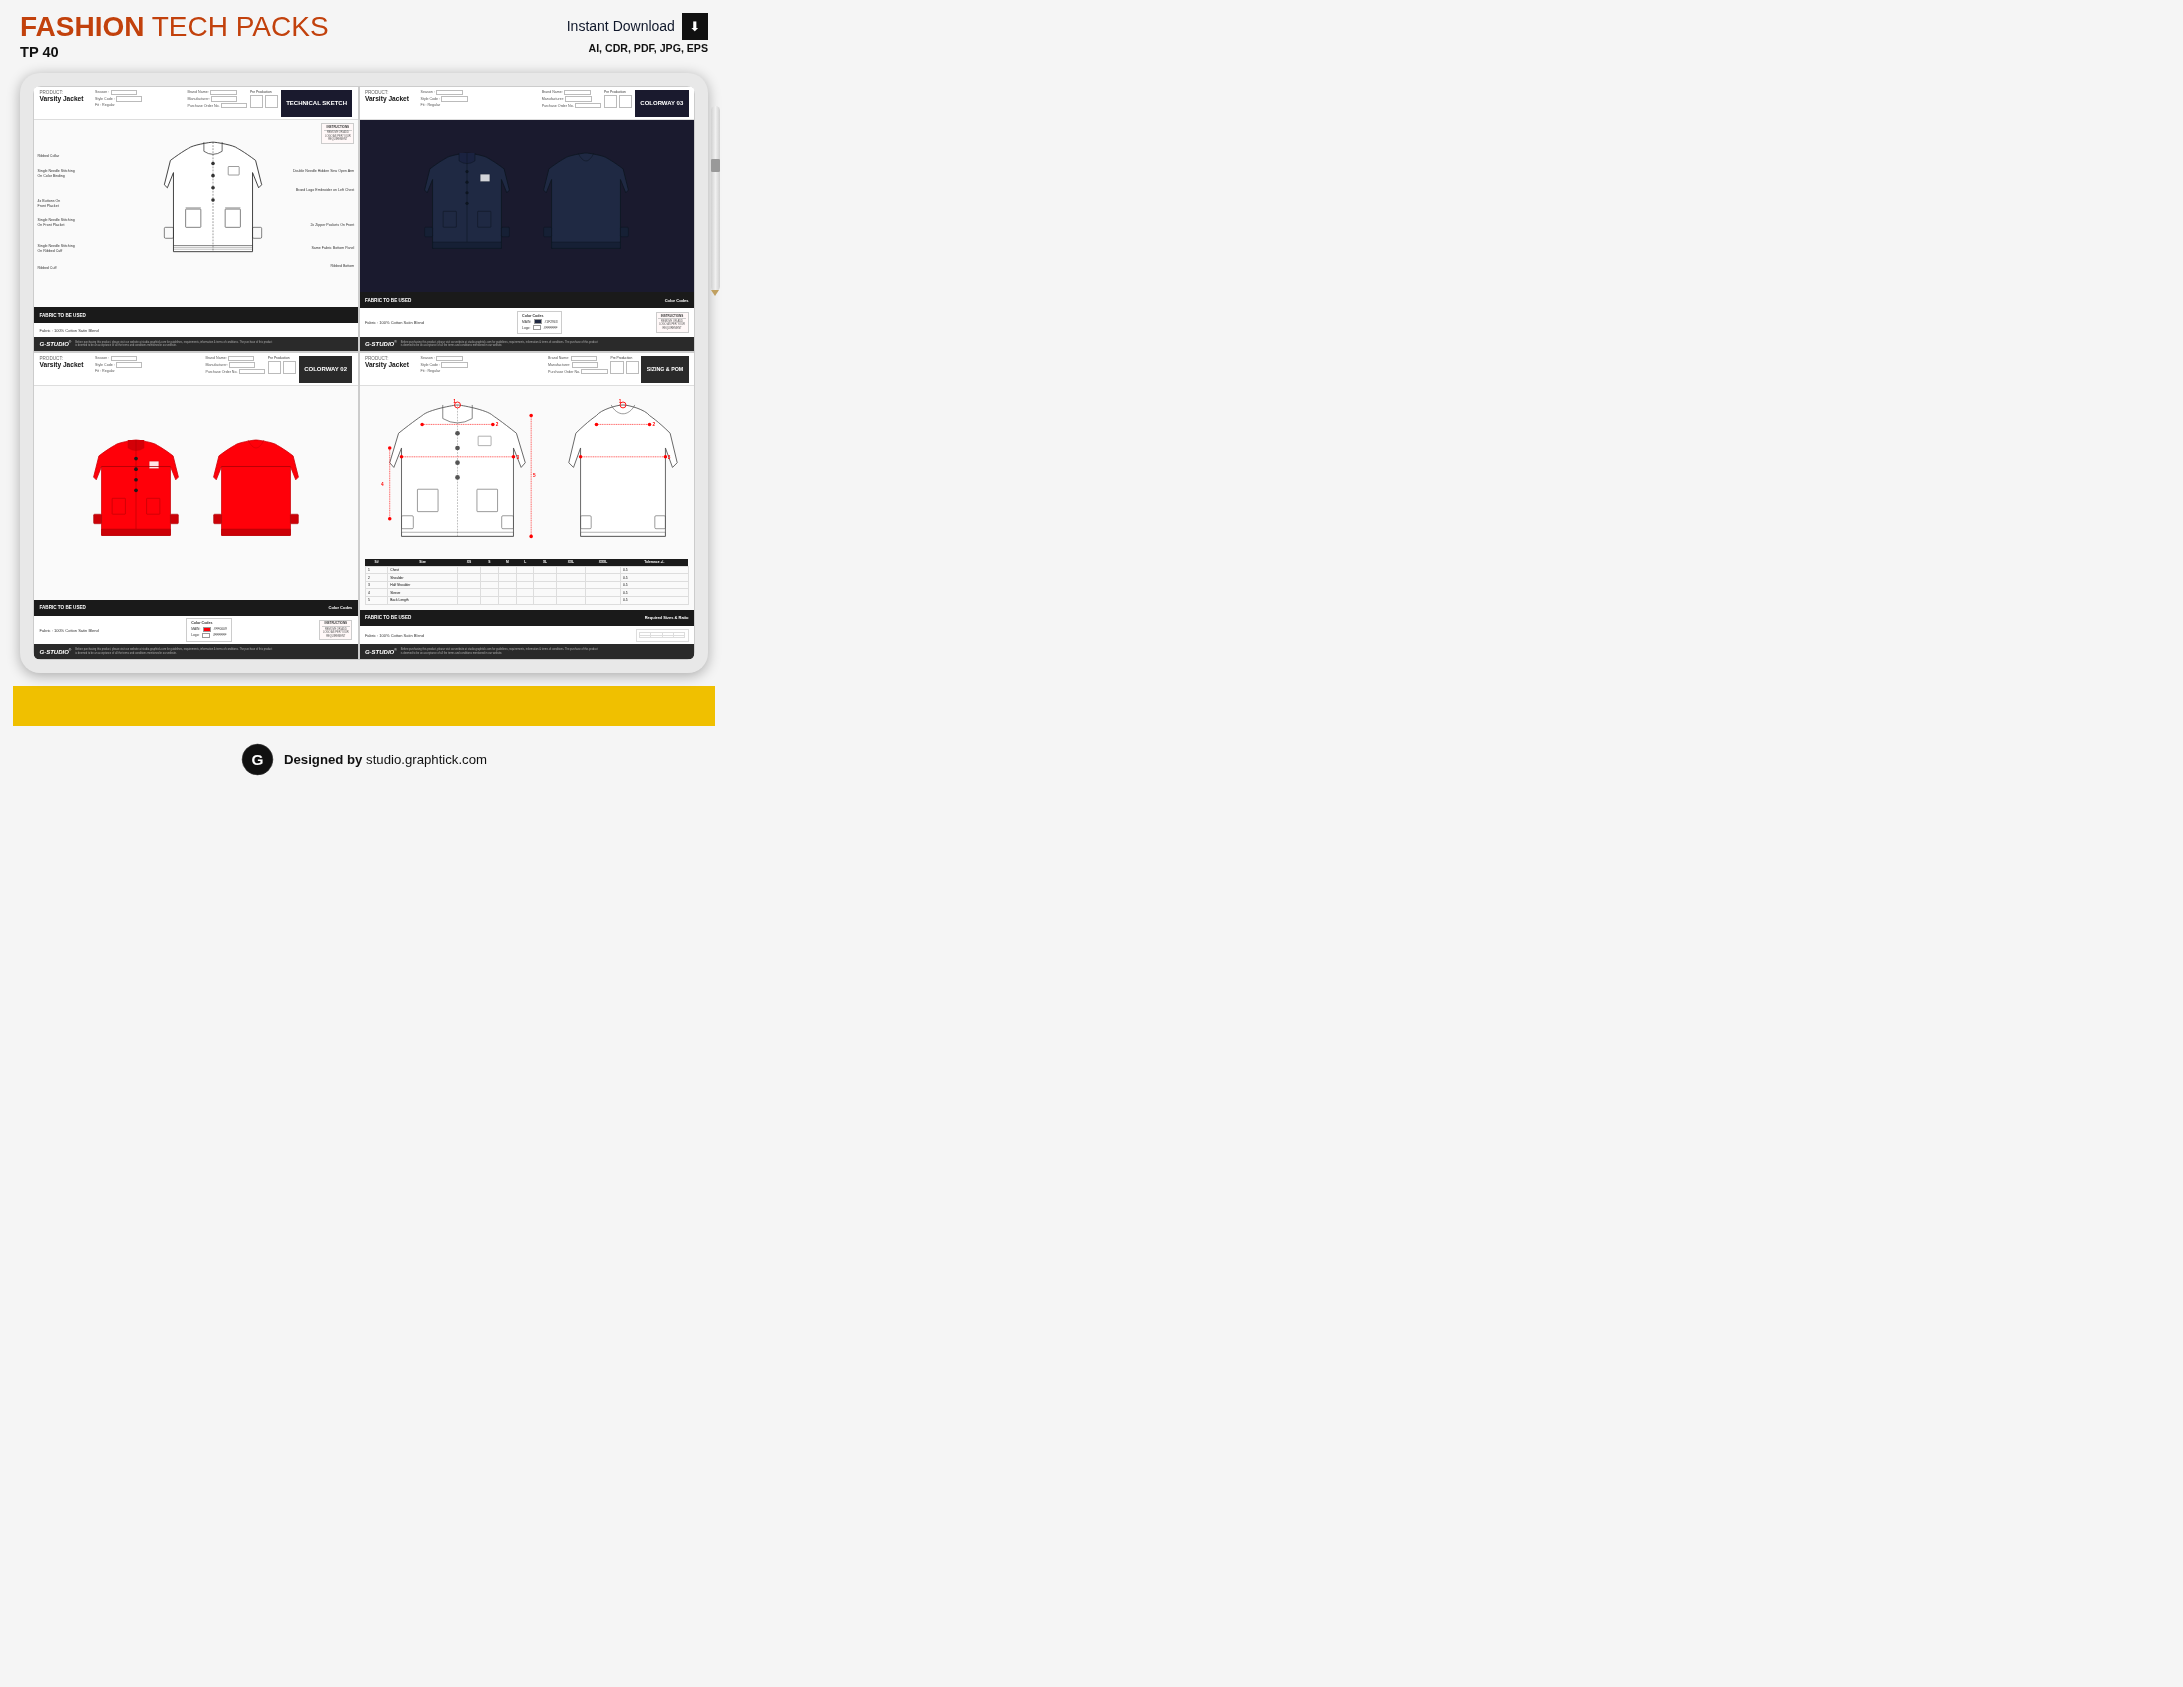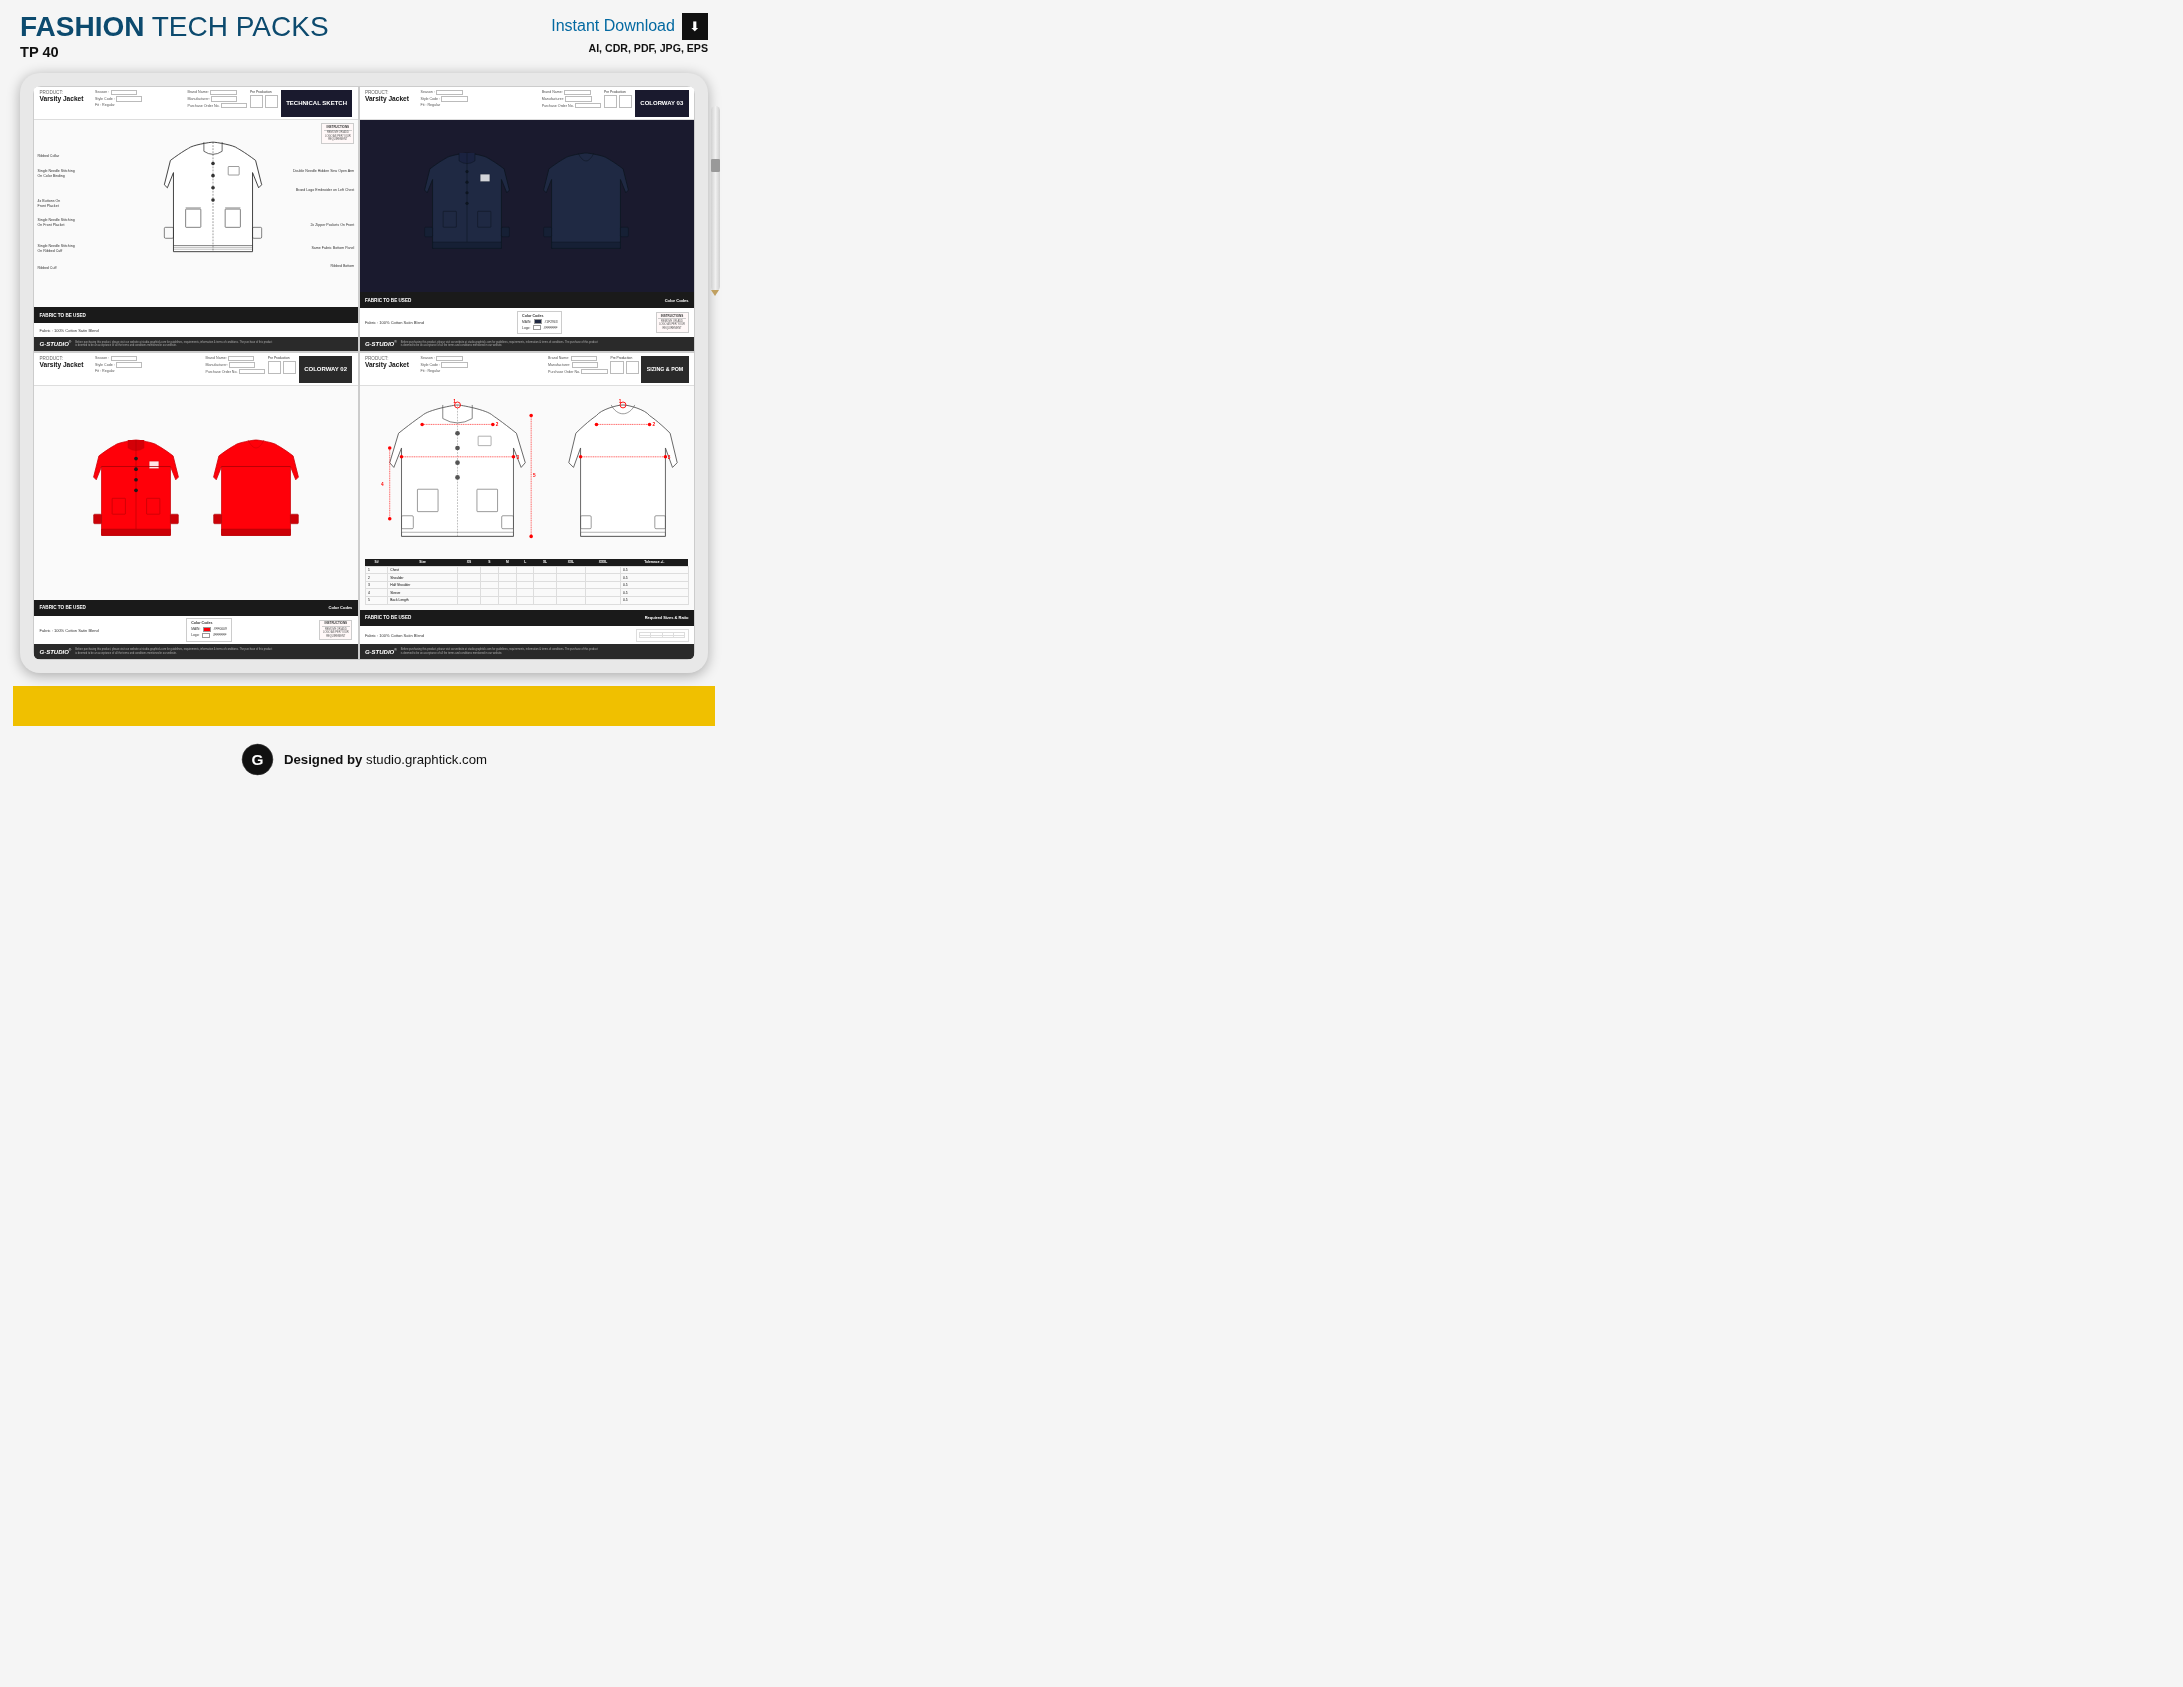--- a/index.html
+++ b/index.html
@@ -18,43 +18,43 @@
       justify-content: space-between;
       align-items: flex-start;
     }
     .header-title {
       display: flex;
       flex-direction: column;
     }
     .header-title-main {
       font-size: 28px;
       line-height: 1;
-      color: #0c4a6e;
+      color: #c2410c;
     }
     .header-title-main .bold { font-weight: 900; }
     .header-title-main .thin { font-weight: 300; }
     .header-subtitle {
       font-size: 14.6px;
       font-weight: 700;
       color: #111;
       margin-top: 2.6px;
     }
     .header-right {
       display: flex;
       flex-direction: column;
       align-items: flex-end;
     }
     .instant-download {
       display: flex;
       align-items: center;
       gap: 6.6px;
     }
     .instant-download-text {
-      font-size: 16px;
-      color: #0369a1;
+      font-size: 14px;
+      color: #0f172a;
     }
     .download-icon {
       width: 26.5px;
       height: 26.5px;
       background: #111;
       display: flex;
       align-items: center;
       justify-content: center;
       color: white;
       font-size: 13.2px;

